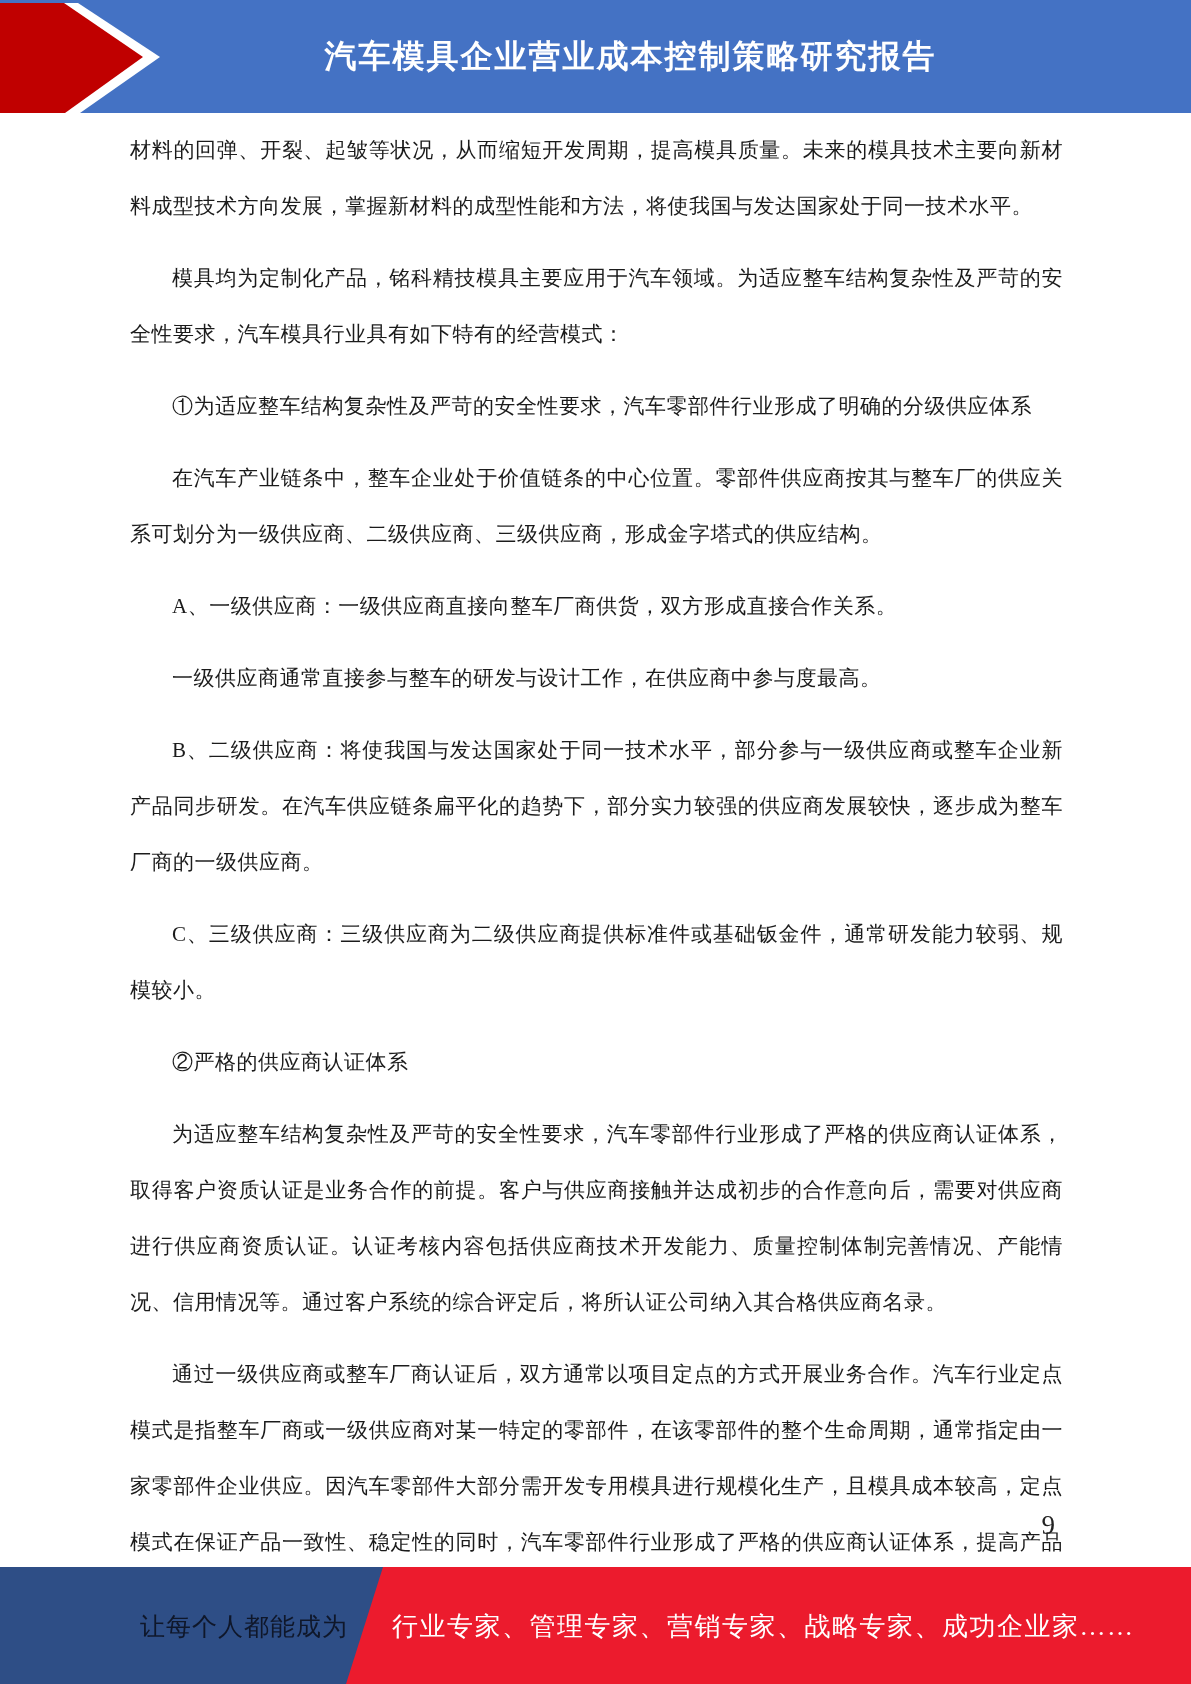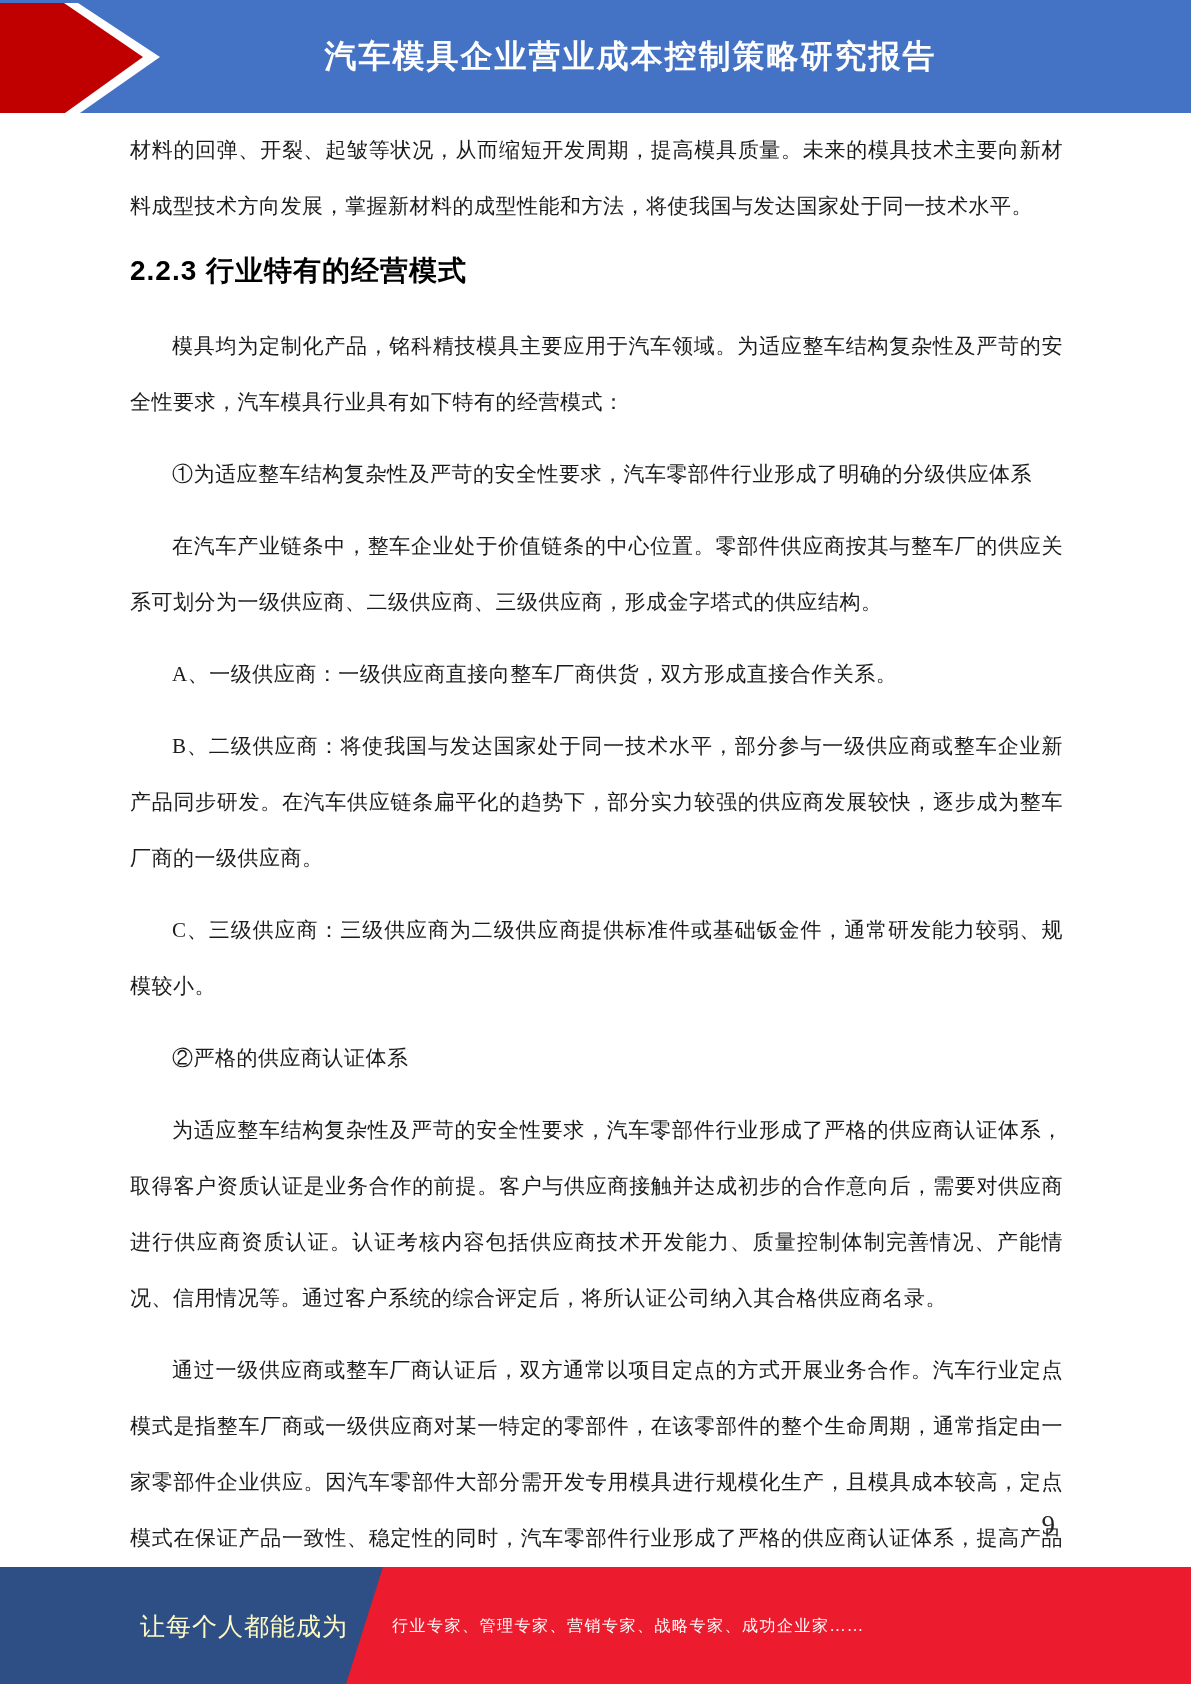--- a/index.html
+++ b/index.html
@@ -81,54 +81,54 @@
   }
   .footer-blue-wedge {
     position: absolute; top: 0; left: 0;
     width: 100%; height: 100%;
     background: var(--footer-blue);
     clip-path: polygon(0 0, 383px 0, 346px 100%, 0 100%);
   }
   .footer-left-text {
     position: absolute; left: 140px; top: 50%;
     transform: translateY(-50%);
-    color: #fef9c3;
+    color: #0f172a;
     font-size: 25px;
     letter-spacing: 1px;
     white-space: nowrap;
   }
   .footer-right-text {
     position: absolute; left: 392px; top: 50%;
     transform: translateY(-50%);
     color: #ffffff;
-    font-size: 16px;
+    font-size: 26px;
     letter-spacing: 1.5px;
     white-space: nowrap;
   }
 </style>
 </head>
 <body>
 
 <div class="page">
 
   <div class="header">
     <svg class="header-arrow" width="162" height="113" viewBox="0 0 162 113" xmlns="http://www.w3.org/2000/svg">
       <polygon class="arrow-white" points="0,3 78,3 160,57 80,113 0,113"></polygon>
       <polygon class="arrow-red" points="0,3 64,3 143,57 65,113 0,113"></polygon>
     </svg>
     <div class="header-title">汽车模具企业营业成本控制策略研究报告</div>
   </div>
 
   <div class="content">
     <p class="para no-indent">材料的回弹、开裂、起皱等状况，从而缩短开发周期，提高模具质量。未来的模具技术主要向新材料成型技术方向发展，掌握新材料的成型性能和方法，将使我国与发达国家处于同一技术水平。</p>
-    <h2 class="heading">2.2.3 行业特有的经营模式</h2>
     <p class="para">模具均为定制化产品，铭科精技模具主要应用于汽车领域。为适应整车结构复杂性及严苛的安全性要求，汽车模具行业具有如下特有的经营模式：</p>
     <p class="para">①为适应整车结构复杂性及严苛的安全性要求，汽车零部件行业形成了明确的分级供应体系</p>
     <p class="para">在汽车产业链条中，整车企业处于价值链条的中心位置。零部件供应商按其与整车厂的供应关系可划分为一级供应商、二级供应商、三级供应商，形成金字塔式的供应结构。</p>
     <p class="para">A、一级供应商：一级供应商直接向整车厂商供货，双方形成直接合作关系。</p>
+    <p class="para">一级供应商通常直接参与整车的研发与设计工作，在供应商中参与度最高。</p>
     <p class="para">B、二级供应商：将使我国与发达国家处于同一技术水平，部分参与一级供应商或整车企业新产品同步研发。在汽车供应链条扁平化的趋势下，部分实力较强的供应商发展较快，逐步成为整车厂商的一级供应商。</p>
     <p class="para">C、三级供应商：三级供应商为二级供应商提供标准件或基础钣金件，通常研发能力较弱、规模较小。</p>
     <p class="para">②严格的供应商认证体系</p>
     <p class="para">为适应整车结构复杂性及严苛的安全性要求，汽车零部件行业形成了严格的供应商认证体系，取得客户资质认证是业务合作的前提。客户与供应商接触并达成初步的合作意向后，需要对供应商进行供应商资质认证。认证考核内容包括供应商技术开发能力、质量控制体制完善情况、产能情况、信用情况等。通过客户系统的综合评定后，将所认证公司纳入其合格供应商名录。</p>
     <p class="para">通过一级供应商或整车厂商认证后，双方通常以项目定点的方式开展业务合作。汽车行业定点模式是指整车厂商或一级供应商对某一特定的零部件，在该零部件的整个生命周期，通常指定由一家零部件企业供应。因汽车零部件大部分需开发专用模具进行规模化生产，且模具成本较高，定点模式在保证产品一致性、稳定性的同时，汽车零部件行业形成了严格的供应商认证体系，提高产品竞争力。</p>
   </div>
 
   <div class="page-number">9</div>
 
   <div class="footer">

